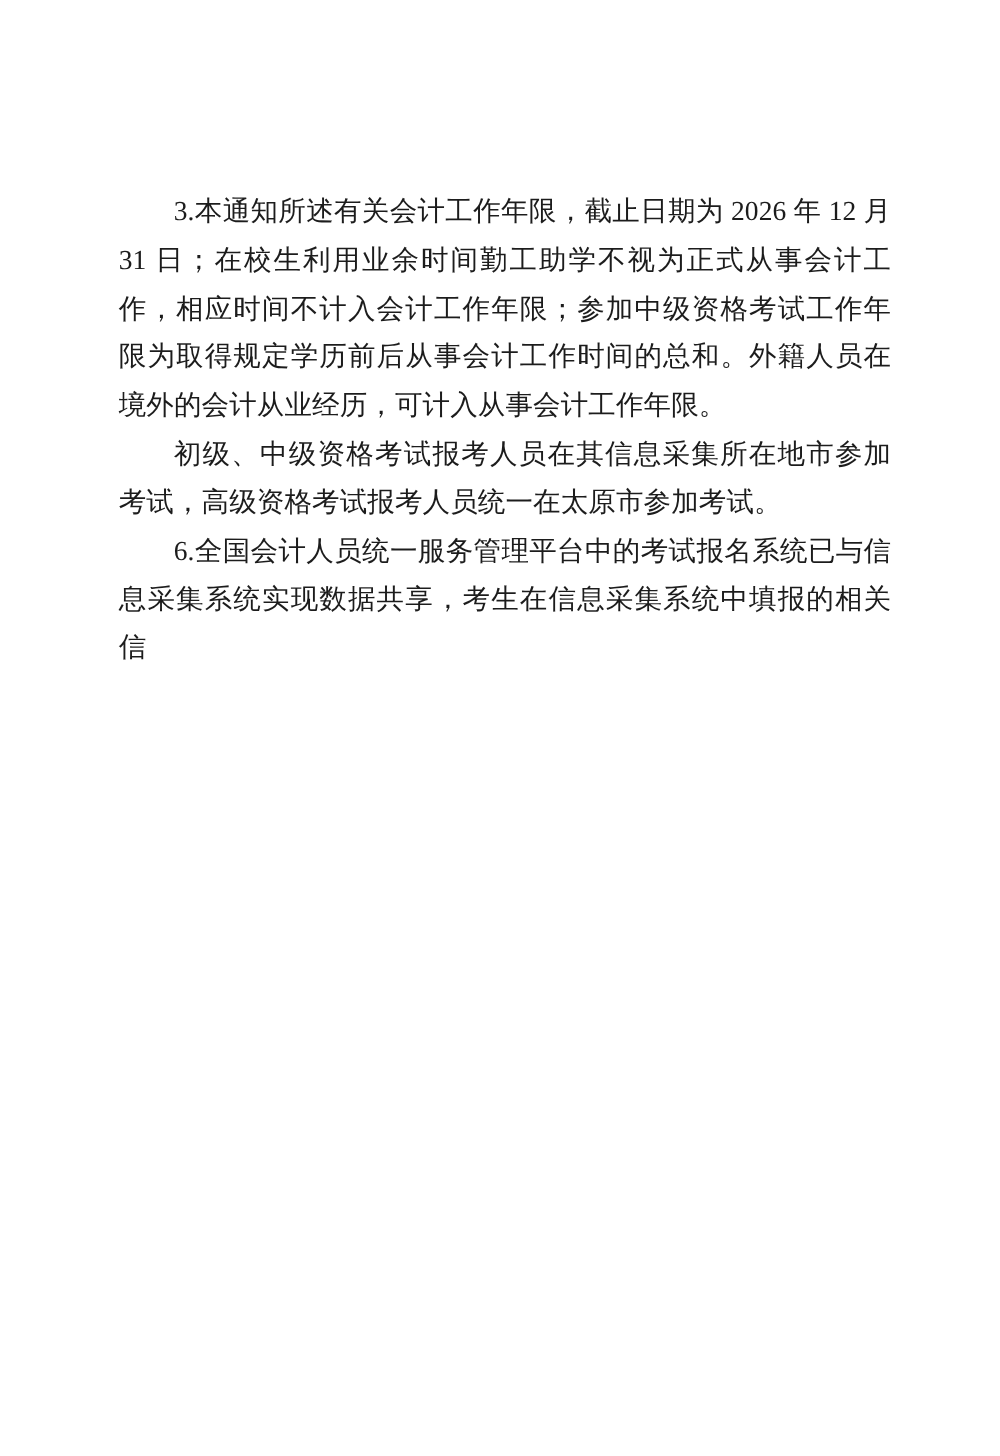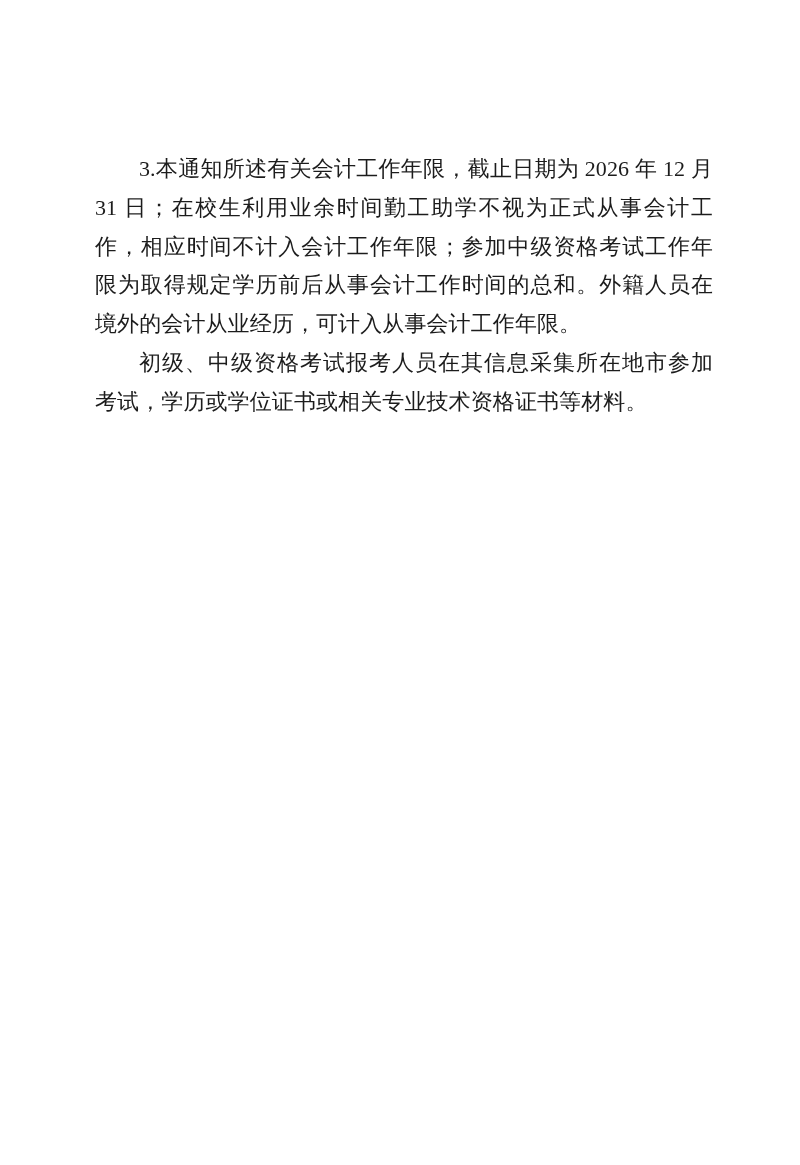--- a/index.html
+++ b/index.html
@@ -64,21 +64,22 @@
     font-family: "DejaVu Sans Mono", "Liberation Mono", monospace;
   }
 </style>
 </head>
 <body>
 
 <div class="page">
 
   <div class="body-text">
     <p class="para">3.本通知所述有关会计工作年限，截止日期为 2026 年 12 月 31 日；在校生利用业余时间勤工助学不视为正式从事会计工作，相应时间不计入会计工作年限；参加中级资格考试工作年限为取得规定学历前后从事会计工作时间的总和。外籍人员在境外的会计从业经历，可计入从事会计工作年限。</p>
-    <p class="para">初级、中级资格考试报考人员在其信息采集所在地市参加考试，学历或学位证书或相关专业技术资格证书等材料。</p>
+    <p class="para">初级、中级资格考试报考人员在其信息采集所在地市参加考试，高级资格考试报考人员统一在太原市参加考试。</p>
+    <p class="para">6.全国会计人员统一服务管理平台中的考试报名系统已与信息采集系统实现数据共享，考生在信息采集系统中填报的相关信</p>
   </div>
 
   <div class="page-number">– 4 –</div>
 
   <div class="watermark">
     <div class="wm-title">中国会计网</div>
     <div class="wm-url">www.canet.com.cn</div>
   </div>
 
 </div>

